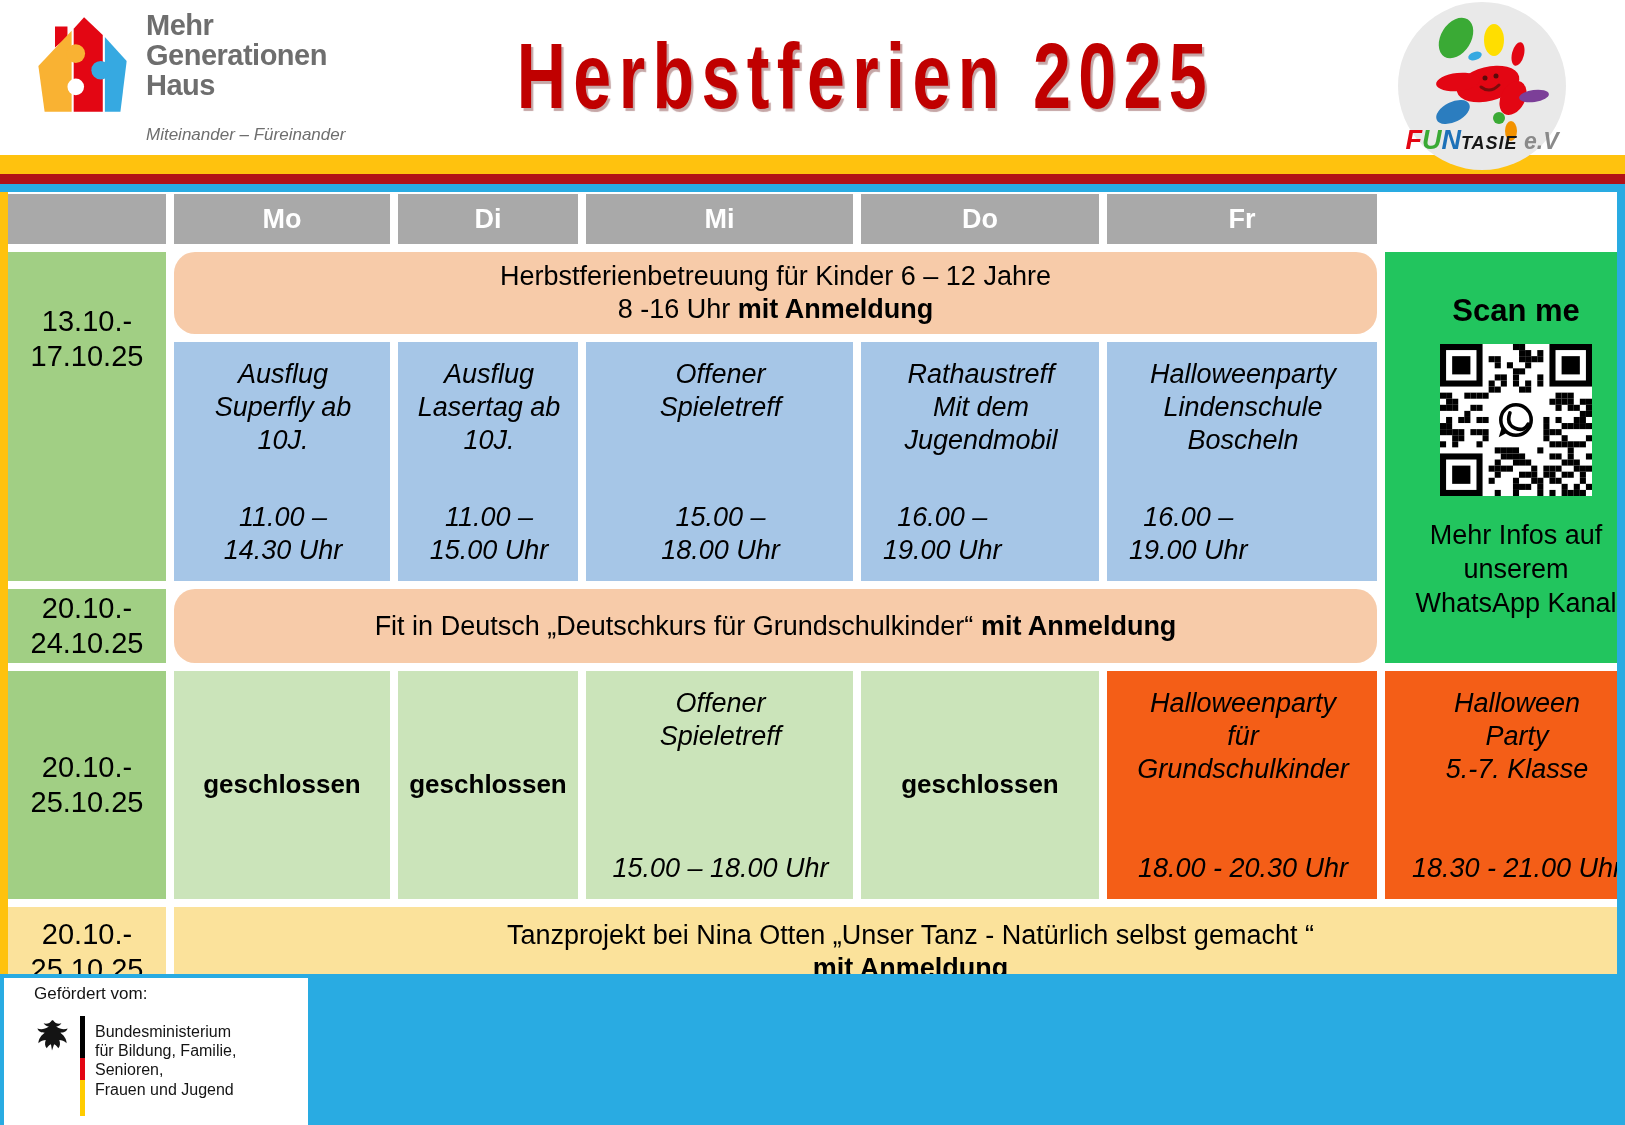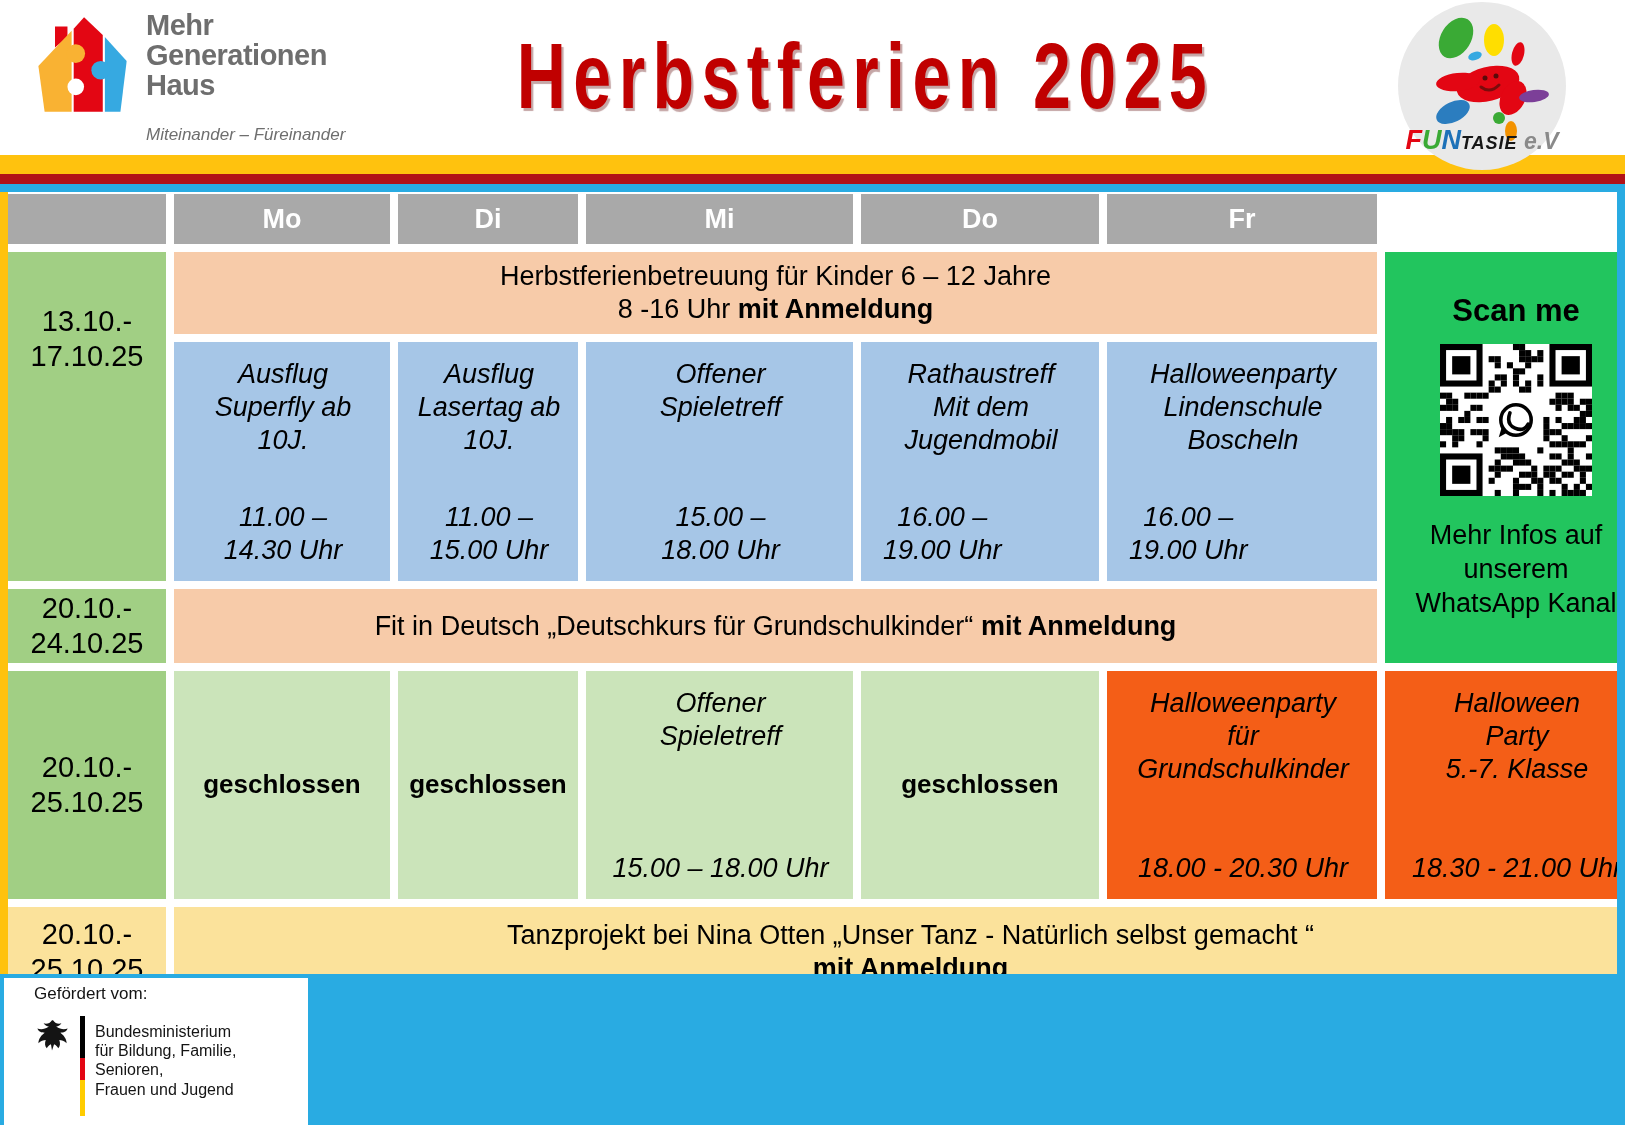--- a/index.html
+++ b/index.html
@@ -32,21 +32,21 @@
   .strip-right{position:absolute;left:1617px;top:184px;width:8px;height:941px;background:#29ABE2;}
 
   
   .grid{position:absolute;left:8px;top:194px;width:1287px;height:778px;display:grid;
         grid-template-columns:158px 216px 180px 267px 238px 270px 262px;
         grid-template-rows:50px 82px 239px 74px 228px 90px;gap:8px;}
   .cell{display:flex;flex-direction:column;align-items:center;justify-content:center;
         text-align:center;font-size:27px;line-height:1.22;white-space:pre-line;}
   .head{background:#A9A9A9;color:#fff;font-weight:bold;}
   .c-green{background:#A1CF84;}
-  .c-peach{background:#F7CBA9;}
+  .c-peach{background:#F7CBA9;border-radius:21px;}
   .c-blue{background:#A6C6E7;}
   .c-ltgreen{background:#CBE4BA;}
   .c-orange{background:#F45E17;}
   .c-yellow{background:#FBE29B;}
   .c-white{background:#22c55e;}
   .date{font-size:29px;}
   .datew1{justify-content:flex-start;padding-top:52px;}
   .vsplit{justify-content:space-between;padding:16px 4px 14px 6px;font-style:italic;}
   .timeleft{align-self:flex-start;text-align:center;padding-left:16px;}
   .gesch{font-weight:bold;font-size:26px;}

